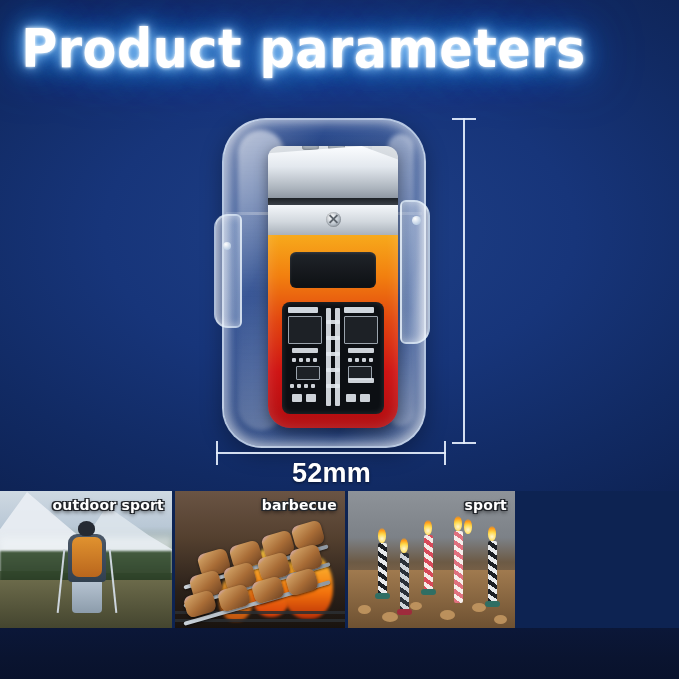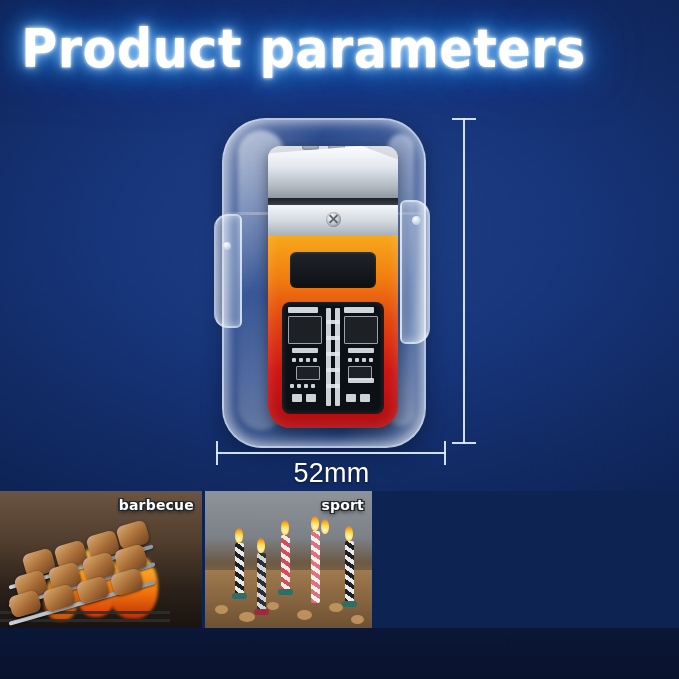--- a/index.html
+++ b/index.html
@@ -183,21 +183,21 @@
   .dim-h .cap-l,.dim-h .cap-r{
     position:absolute;top:-11px;width:2px;height:24px;background:rgba(228,238,252,.92);
   }
   .dim-h .cap-l{left:0;}
   .dim-h .cap-r{right:0;}
   .dim-h-label{
     position:absolute;left:0;top:458px;width:679px;text-align:center;
     color:#ffffff;font-size:27px;line-height:30px;letter-spacing:.3px;
     text-shadow:0 1px 3px rgba(0,0,0,.55);
   }
-  .dim-h-label span{display:inline-block;transform:translateX(-8px);}
+  .dim-h-label span{display:inline-block;transform:translateX(-8px);font-weight:bold;}
 
   
   .strip{
     position:absolute;left:0;top:491px;width:679px;height:137px;
     display:flex;gap:3px;background:#0d2352;
   }
   .panel{position:relative;overflow:hidden;background:#10182a;}
   .panel-label{
     position:absolute;top:6px;right:8px;z-index:5;
     color:#ffffff;font-size:14px;font-weight:700;letter-spacing:.2px;
@@ -230,21 +230,20 @@
   .hiker-pack{position:absolute;left:72px;top:46px;width:30px;height:40px;border-radius:7px;
     background:linear-gradient(180deg,#e0922f,#b9661d);}
   .hiker-legs{position:absolute;left:72px;top:88px;width:30px;height:34px;
     background:linear-gradient(180deg,#b9c6d4,#8c9cab);border-radius:4px;}
   .pole-l{position:absolute;left:60px;top:58px;width:2px;height:64px;background:#cdd5dd;transform:rotate(6deg);}
   .pole-r{position:absolute;left:112px;top:58px;width:2px;height:64px;background:#cdd5dd;transform:rotate(-6deg);}
 
   
   .p-bbq{width:170px;
     background:linear-gradient(180deg,#6a5444 0%,#54402f 34%,#2b211a 72%,#19130f 100%);
-    padding-left:32px;
   }
   .flame{position:absolute;border-radius:50% 50% 45% 45%;filter:blur(1.5px);}
   .bbq-fire1{left:74px;top:56px;width:44px;height:70px;
     background:linear-gradient(180deg,#ffd24a,#f98614 55%,#d63b08);}
   .bbq-fire2{left:108px;top:62px;width:50px;height:66px;
     background:linear-gradient(180deg,#ffca3a,#f2720c 60%,#b92f07);}
   .bbq-fire3{left:44px;top:84px;width:34px;height:46px;
     background:linear-gradient(180deg,#ffb638,#e25d0a);opacity:.85;}
   .skewer{position:absolute;height:4px;background:linear-gradient(90deg,#c9d1d8,#8f98a1);border-radius:2px;
     box-shadow:0 1px 2px rgba(0,0,0,.5);}
@@ -366,20 +365,34 @@
   </div>
 
   <div class="dim-h">
     <div class="cap-l"></div>
       <div class="cap-r"></div>
   </div>
   <div class="dim-h-label"><span>52mm</span></div>
 
   <div class="strip">
 
+    <div class="panel p-outdoor">
+      <div class="mtn1"></div>
+      <div class="mtn2"></div>
+      <div class="snowband"></div>
+      <div class="forest"></div>
+      <div class="ground"></div>
+      <div class="pole-l"></div>
+      <div class="pole-r"></div>
+      <div class="hiker-legs"></div>
+      <div class="hiker-body"></div>
+      <div class="hiker-pack"></div>
+      <div class="hiker-head"></div>
+      <div class="panel-label">outdoor sport</div>
+    </div>
 
     <div class="panel p-bbq">
       <div class="flame bbq-fire3"></div>
       <div class="flame bbq-fire1"></div>
       <div class="flame bbq-fire2"></div>
       <div class="grill-bar" style="top:120px;"></div>
       <div class="grill-bar" style="top:128px;"></div>
       <div class="skewer" style="left:6px;top:74px;width:150px;transform:rotate(-16deg);"></div>
       <div class="skewer" style="left:6px;top:92px;width:152px;transform:rotate(-16deg);"></div>
       <div class="skewer" style="left:6px;top:110px;width:152px;transform:rotate(-16deg);"></div>

